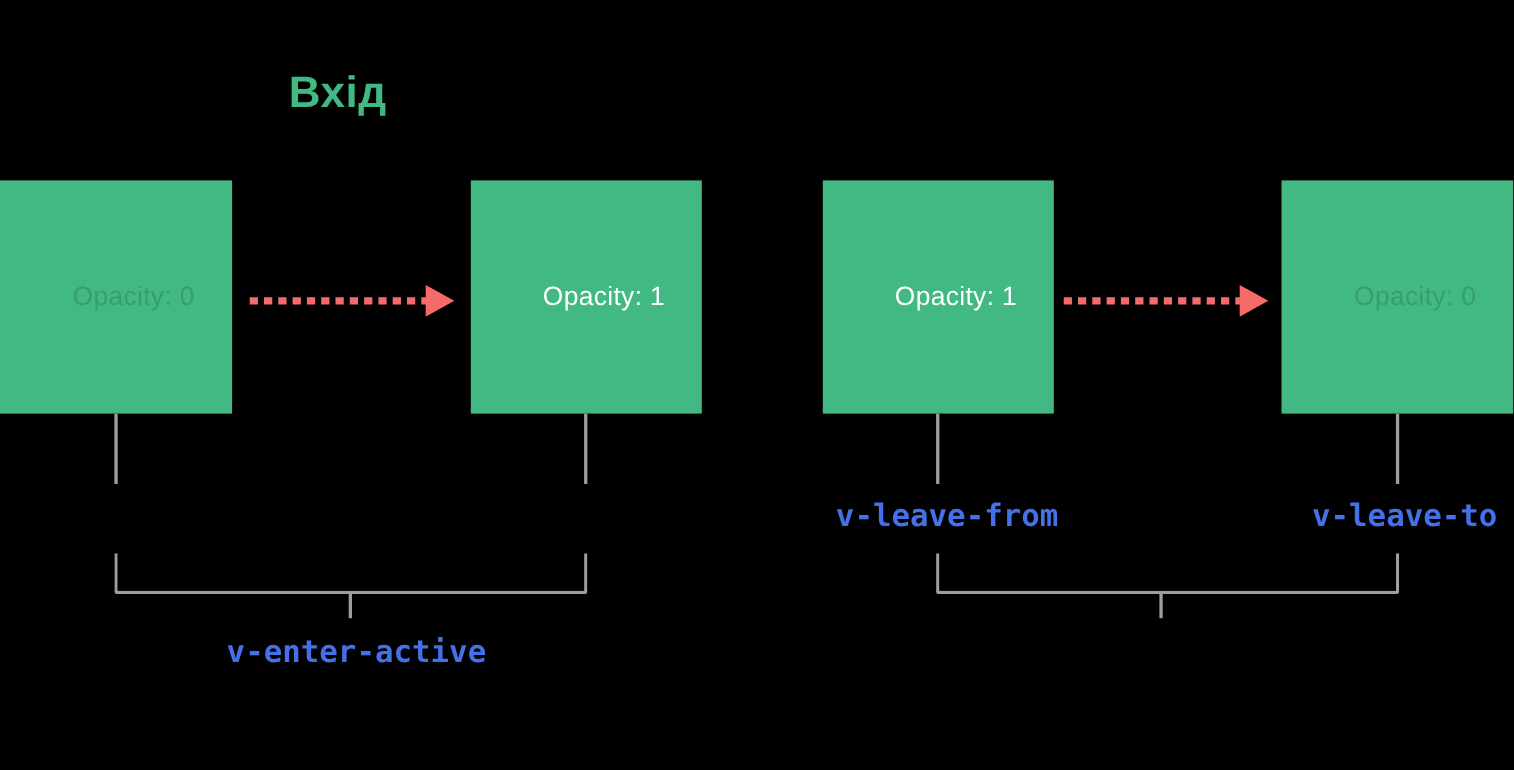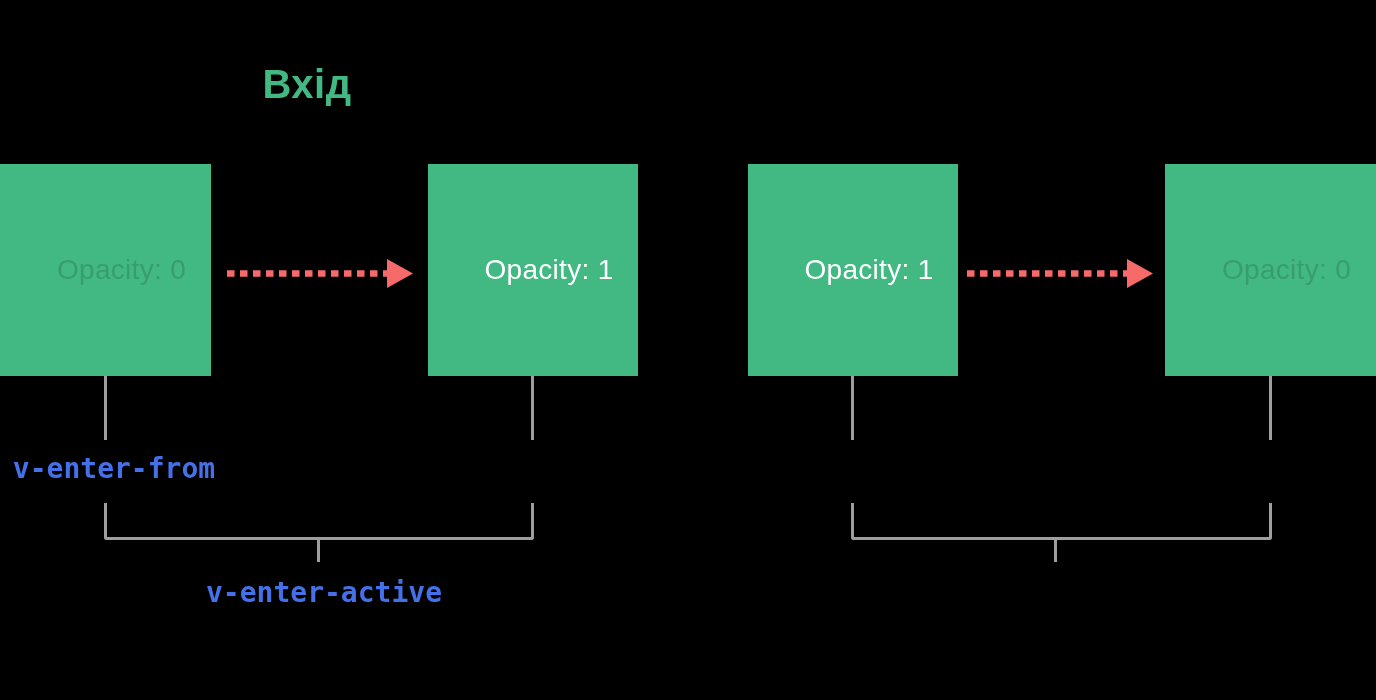--- a/index.html
+++ b/index.html
@@ -30,21 +30,21 @@
     white-space:nowrap;
   }
   .box{
     position:absolute;
     background:var(--green);
     display:flex;
     align-items:center;
     justify-content:center;
   }
   .box-label{
-    font-size:28px;
+    font-size:24px;
     letter-spacing:.3px;
     color:var(--white-text);
     white-space:nowrap;
     margin-left:32px;
   }
   .box-label.faded{color:var(--faded-text);}
   .arrow{position:absolute;display:block;}
   .arrow line{stroke:var(--red);}
   .arrow polygon{fill:var(--red);}
   .vline{
@@ -95,21 +95,20 @@
     <polygon points="162,2 188,16.5 162,31"></polygon>
   </svg>
 
   <div class="box" style="left:428px;top:164px;width:210px;height:212px;">
     <span class="box-label">Opacity: 1</span>
   </div>
 
   <div class="vline" style="left:104px;top:376px;height:64px;"></div>
   <div class="vline" style="left:531px;top:376px;height:64px;"></div>
 
-  <div class="code-label" style="left:114px;top:453px;">v-enter-from</div>
 
   <div class="bracket" style="left:104px;top:503px;width:430px;"></div>
   <div class="stem" style="left:317px;top:540px;"></div>
 
   <div class="code-label" style="left:324px;top:577px;">v-enter-active</div>
 
 
   <div class="box" style="left:748px;top:164px;width:210px;height:212px;">
     <span class="box-label">Opacity: 1</span>
   </div>
@@ -119,18 +118,20 @@
     <polygon points="162,2 188,16.5 162,31"></polygon>
   </svg>
 
   <div class="box" style="left:1165px;top:164px;width:211px;height:212px;">
     <span class="box-label faded">Opacity: 0</span>
   </div>
 
   <div class="vline" style="left:851px;top:376px;height:64px;"></div>
   <div class="vline" style="left:1269px;top:376px;height:64px;"></div>
 
+  <div class="code-label" style="left:861px;top:453px;">v-leave-from</div>
+  <div class="code-label" style="left:1277px;top:453px;">v-leave-to</div>
 
   <div class="bracket" style="left:851px;top:503px;width:421px;"></div>
   <div class="stem" style="left:1054px;top:540px;"></div>
 
 
 </div>
 
 </body></html>

